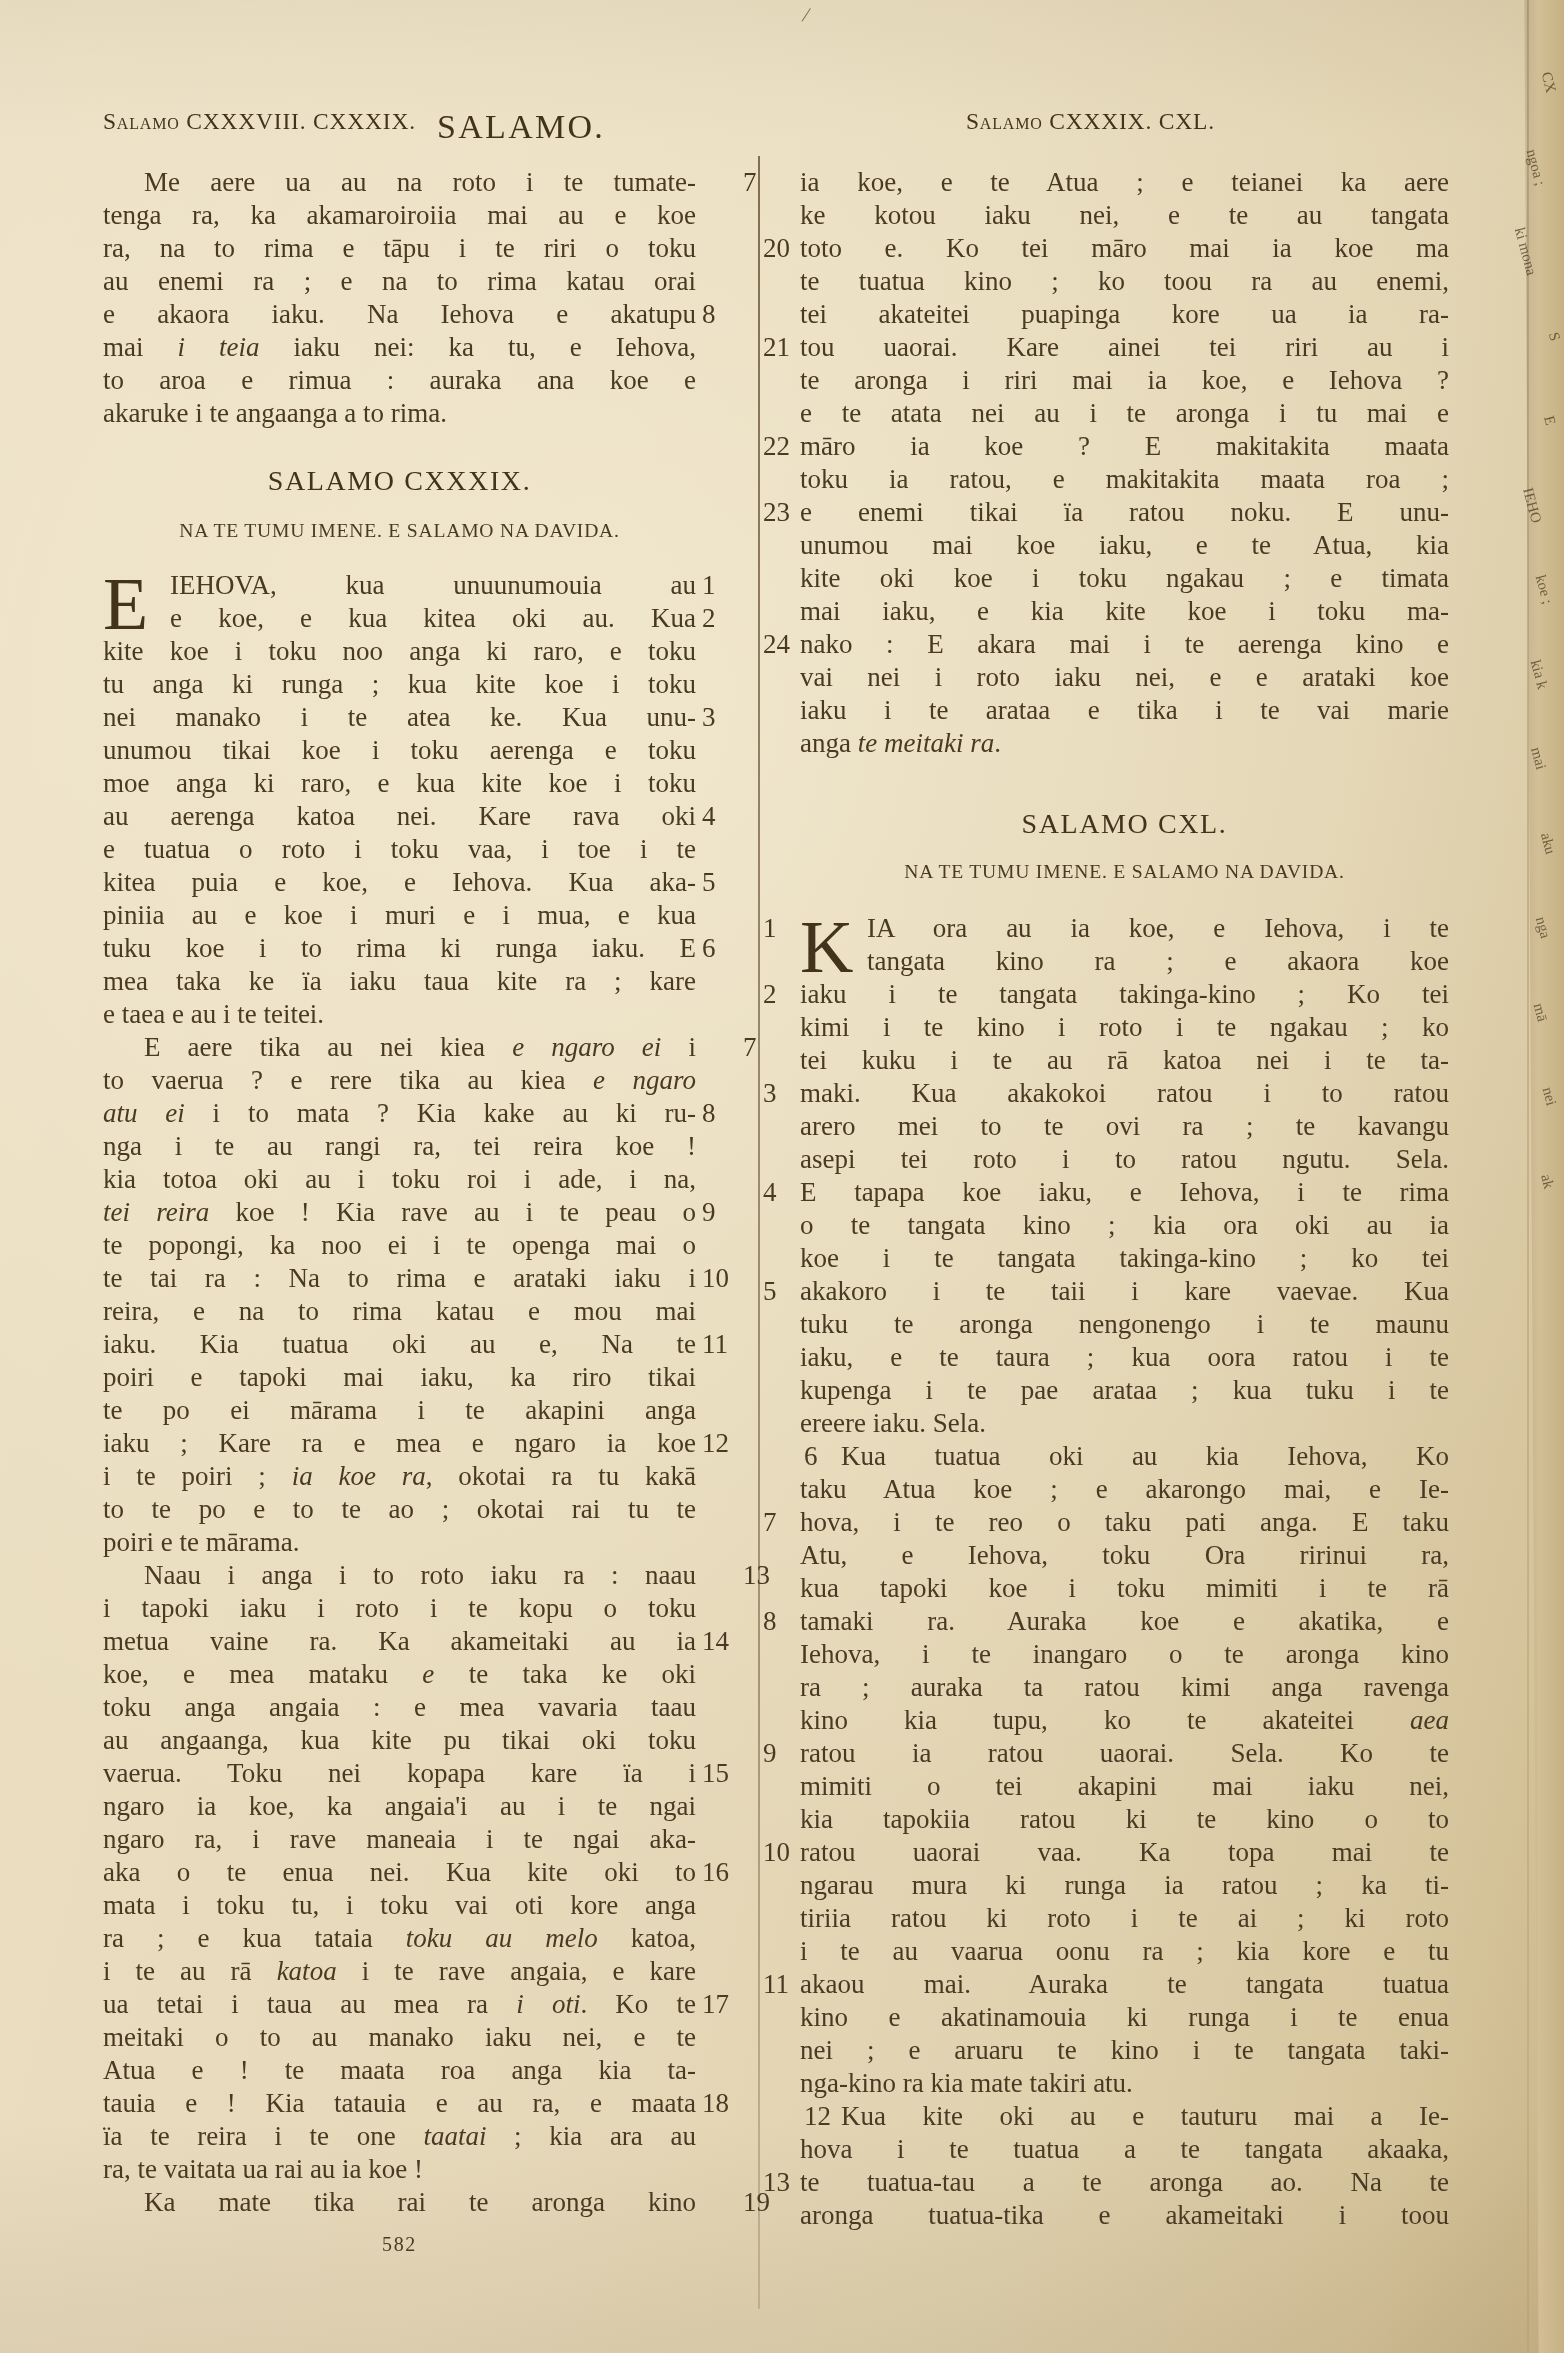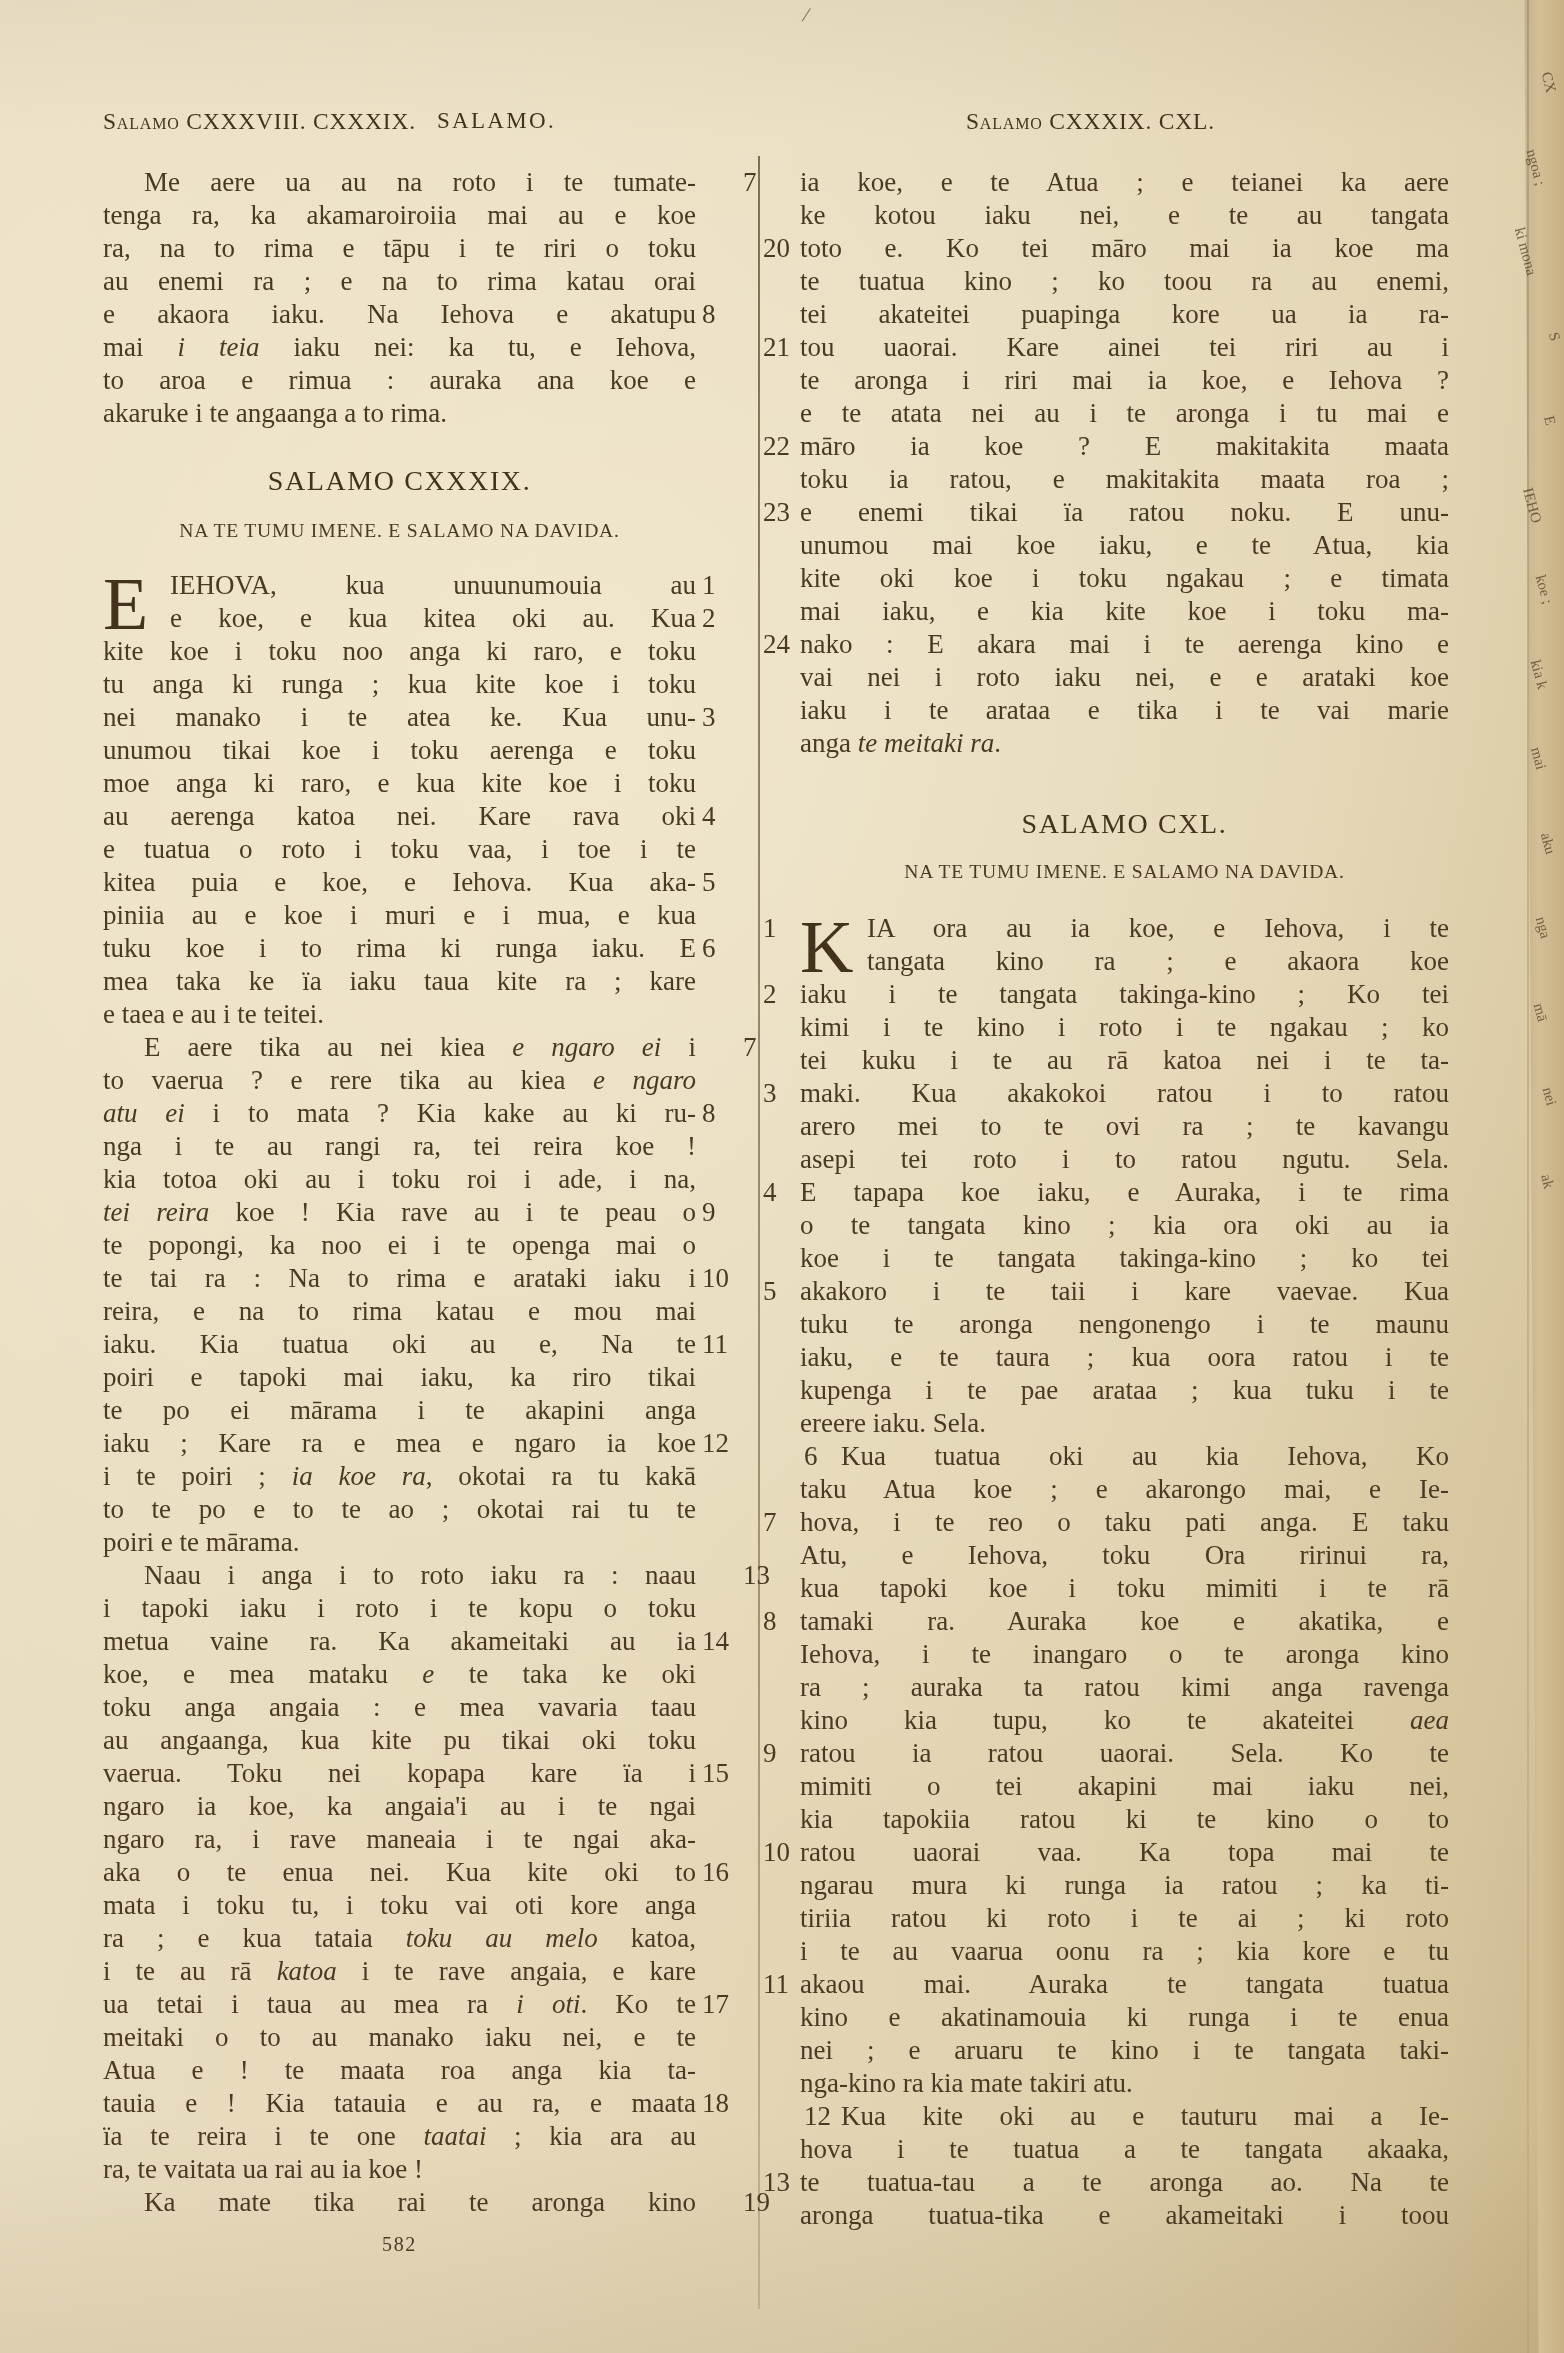--- a/index.html
+++ b/index.html
@@ -6,21 +6,21 @@
   .page{
     position:relative; width:1565px; height:2354px; overflow:hidden;
     font-family:"Liberation Serif","DejaVu Serif",serif;
     color:#4a3a24;
     background:
       radial-gradient(120% 80% at 38% 30%, rgba(255,250,232,.38), rgba(255,250,232,0) 62%),
       linear-gradient(to bottom, rgba(90,70,40,.06), rgba(0,0,0,0) 6%, rgba(0,0,0,0) 90%, rgba(110,85,50,.10)),
       linear-gradient(103deg, #ece0c4 0%, #e7dabb 45%, #e0d2af 72%, #d6c49c 90%, #c9b487 100%);
   }
   .hdr{position:absolute; top:108px; font-size:23.5px; letter-spacing:0.8px; font-variant:small-caps; white-space:nowrap; color:#43331d;}
-  .hdr.center{font-variant:normal; font-size:23px; letter-spacing:2.3px;}
+  .hdr.center{font-variant:normal; font-size:34px; letter-spacing:2.3px;}
   .corner-mark{position:absolute; left:803px; top:1.6px; font-size:22px; color:#6e583a; transform:rotate(14deg); opacity:.8;}
   .col-rule{position:absolute; left:758px; top:156px; width:1.6px; height:2153px;
     background:linear-gradient(to bottom, rgba(110,90,60,.85), rgba(110,90,60,.55) 70%, rgba(110,90,60,.25)); }
   .block{position:absolute; font-size:27px;}
   .line{position:relative; height:33px; line-height:33px; text-align:justify; text-align-last:justify; white-space:nowrap;}
   .line .t{display:inline; white-space:normal;}
   .line.end{text-align:center; text-align-last:left;}
   .line.ind{text-indent:41px;}
   .line.dcpad{padding-left:67px;}
   .vn{position:absolute; top:0; font-size:27px; color:#4a3a24;}
@@ -145,21 +145,21 @@
 
   <div class="block" style="left:800px; top:912px; width:649px;">
       <div class="line dcpad"><span class="t">IA ora au ia koe, e Iehova, i te</span><span class="dropcap">K</span><span class="vn left">1</span></div>
       <div class="line dcpad"><span class="t">tangata kino ra ; e akaora koe</span></div>
       <div class="line"><span class="t">iaku i te tangata takinga-kino ; Ko tei</span><span class="vn left">2</span></div>
       <div class="line"><span class="t">kimi i te kino i roto i te ngakau ; ko</span></div>
       <div class="line"><span class="t">tei kuku i te au rā katoa nei i te ta-</span></div>
       <div class="line"><span class="t">maki. Kua akakokoi ratou i to ratou</span><span class="vn left">3</span></div>
       <div class="line"><span class="t">arero mei to te ovi ra ; te kavangu</span></div>
       <div class="line"><span class="t">asepi tei roto i to ratou ngutu. Sela.</span></div>
-      <div class="line"><span class="t">E tapapa koe iaku, e Auraka, i te rima</span><span class="vn left">4</span></div>
+      <div class="line"><span class="t">E tapapa koe iaku, e Iehova, i te rima</span><span class="vn left">4</span></div>
       <div class="line"><span class="t">o te tangata kino ; kia ora oki au ia</span></div>
       <div class="line"><span class="t">koe i te tangata takinga-kino ; ko tei</span></div>
       <div class="line"><span class="t">akakoro i te taii i kare vaevae. Kua</span><span class="vn left">5</span></div>
       <div class="line"><span class="t">tuku te aronga nengonengo i te maunu</span></div>
       <div class="line"><span class="t">iaku, e te taura ; kua oora ratou i te</span></div>
       <div class="line"><span class="t">kupenga i te pae arataa ; kua tuku i te</span></div>
       <div class="line end"><span class="t">ereere iaku. Sela.</span></div>
       <div class="line ind"><span class="t">Kua tuatua oki au kia Iehova, Ko</span><span class="vn left">6</span></div>
       <div class="line"><span class="t">taku Atua koe ; e akarongo mai, e Ie-</span></div>
       <div class="line"><span class="t">hova, i te reo o taku pati anga. E taku</span><span class="vn left">7</span></div>

